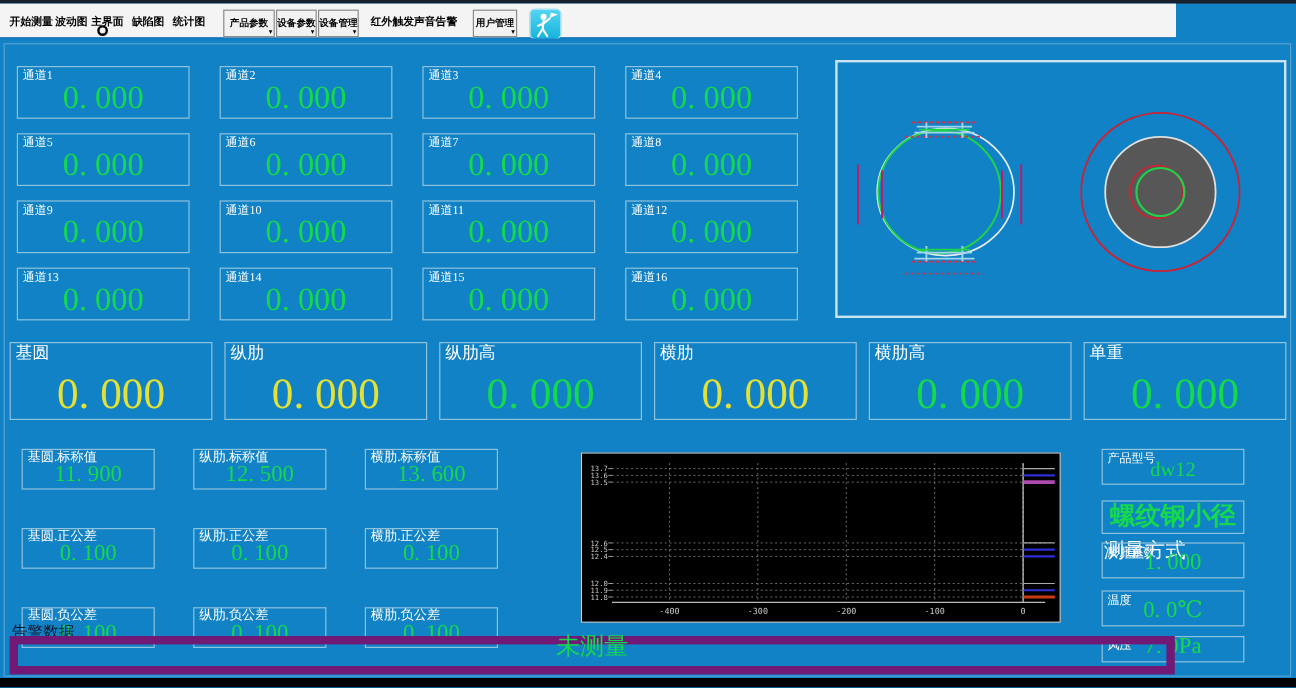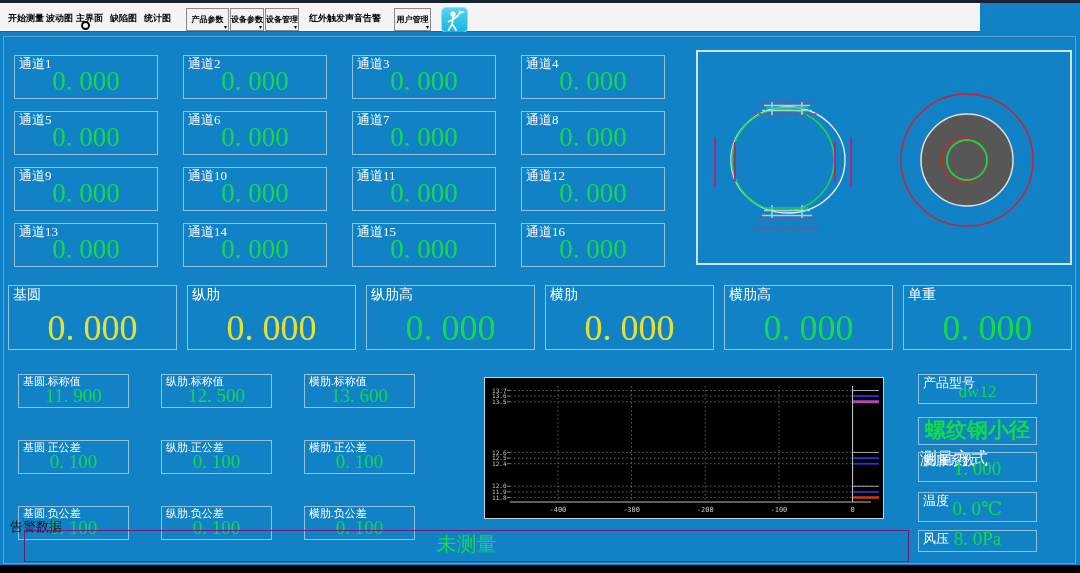--- a/index.html
+++ b/index.html
@@ -14,21 +14,21 @@
   .menu-box { position:absolute; top:5px; height:23px; border:1px solid #8a8a8a; background:#f2f2f2;
               font-size:8px; font-weight:bold; color:#000; text-align:center; padding-top:5px; white-space:nowrap; }
   .menu-box .dd-arrow { position:absolute; right:1px; bottom:0; font-size:6px; line-height:6px; color:#000; }
   .sel-ring { position:absolute; left:81px; top:21px; width:9px; height:9px; border:2.5px solid #000; border-radius:50%; background:transparent; z-index:5; }
   .menu-icon-btn { position:absolute; left:441px; top:4px; width:27px; height:26px; border-radius:5px;
                    background:linear-gradient(#53d5f2,#17b4dd); border:1px solid #9bdcef; }
 
   
   .main { position:absolute; left:0; top:32px; width:1080px; height:541px; background:#1182c5; }
   .frame { position:absolute; left:3px; top:4px; width:1073px; height:528px; border:1px solid #55a4d1; pointer-events:none; }
-  .io-label { position:absolute; left:4px; top:0; font-size:13px; color:#ffffff; white-space:nowrap; line-height:15px; }
+  .io-label { position:absolute; left:4px; top:0; font-size:10px; color:#ffffff; white-space:nowrap; line-height:15px; }
   .io-value { position:absolute; left:0; bottom:1px; width:100%; text-align:center; color:#15d94c; white-space:nowrap; }
 
   
   .chan-grid { position:absolute; left:14px; top:23px; display:grid; grid-template-columns:repeat(4,144px);
                grid-auto-rows:44px; column-gap:25px; row-gap:12px; }
   .chan-box { position:relative; border:1px solid #8fc2dc; }
   .chan-box .io-value { font-size:27px; }
 
   
   .meas-row { position:absolute; left:8px; top:253px; width:1064px; height:65px; display:flex; gap:10px; }
@@ -51,21 +51,21 @@
 
   
   .rc-box { position:absolute; left:918px; width:119px; border:1px solid #8fc2dc; }
   .rc-box .io-value { font-size:19px; }
   .free-label { position:absolute; font-size:17px; color:#fff; white-space:nowrap;margin-top:41px; }
   .mode-box { position:absolute; left:918px; top:385px; width:119px; height:28px; border:1px solid #8fc2dc; }
   .mode-box .io-value { font-size:21px; font-weight:bold; bottom:0; }
 
   
   .alarm-label { position:absolute; left:10px; top:486px; font-size:13px; color:#0f172a; }
-  .alarm-box { position:absolute; left:24px; top:498px; width:885px; height:32px; border:1px solid #701a75; }
+  .alarm-box { position:absolute; left:8px; top:498px; width:971px; height:32px; border:7px solid #701a75; }
   .alarm-box .io-value { font-size:20px; bottom:3px; }
 
   .bottom-strip { position:absolute; left:0; top:565px; width:1080px; height:8px; background:#000; }
 </style>
 </head>
 <body>
 
 <div class="top-strip"></div>
 <div class="menubar">
   <span class="menu-item" style="left:8px">开始测量</span>
@@ -339,21 +339,21 @@
   <div class="rc-box" style="top:420px;height:30px">
     <span class="io-label">膨胀系数</span>
     <span class="io-value">1. 000</span>
   </div>
   <div class="rc-box" style="top:460px;height:30px">
     <span class="io-label">温度</span>
     <span class="io-value">0. 0℃</span>
   </div>
   <div class="rc-box" style="top:498px;height:22px">
     <span class="io-label">风压</span>
-    <span class="io-value">8. 0Pa</span>
+    <span class="io-value">7. 0Pa</span>
   </div>
 
   <span class="alarm-label">告警数据</span>
   <div class="alarm-box">
     <span class="io-value">未测量</span>
   </div>
 </div>
 
 <div class="bottom-strip"></div>
 

